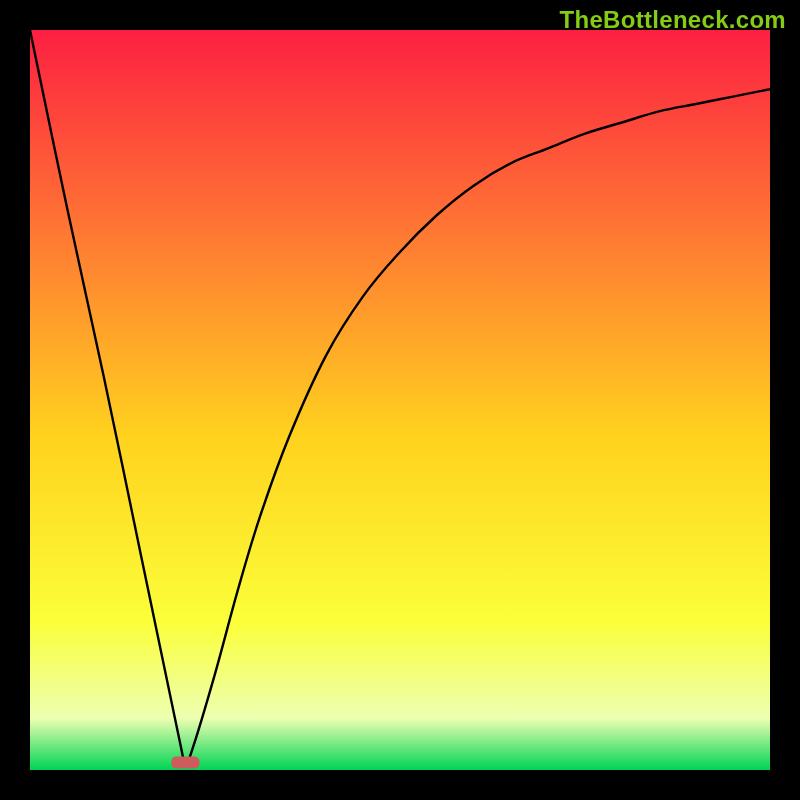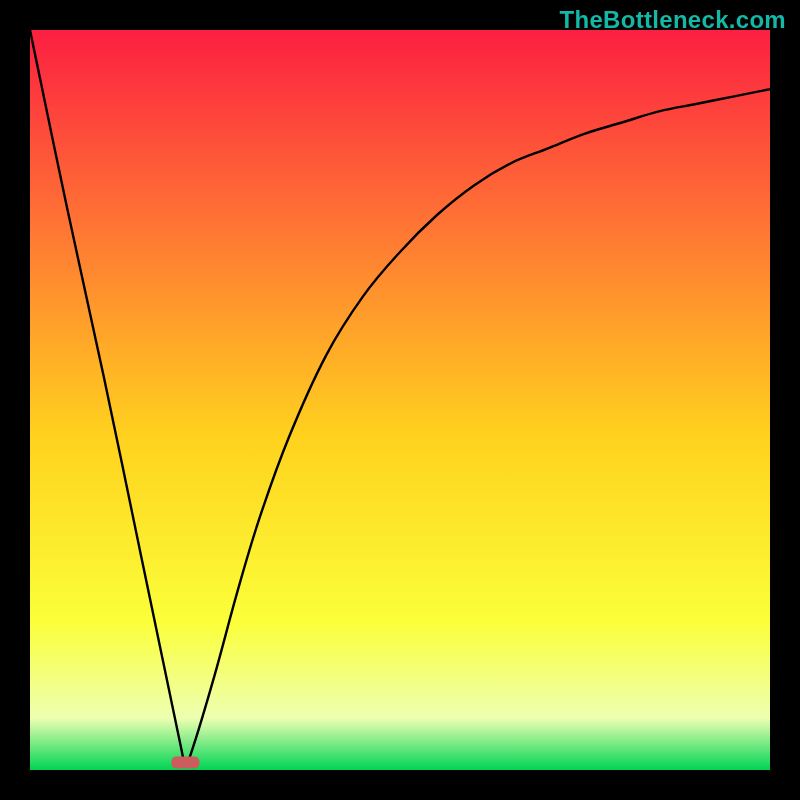--- a/index.html
+++ b/index.html
@@ -21,21 +21,21 @@
     position: absolute;
     left: 30px;
     top: 30px;
     width: 740px;
     height: 740px;
   }
   .watermark {
     position: absolute;
     top: 6px;
     right: 14px;
-    color: #14b8a6;
+    color: #84cc16;
     font-size: 24px;
     font-weight: 600;
     letter-spacing: 0.3px;
     user-select: none;
   }
   svg {
     display: block;
   }
 </style>
 </head>

